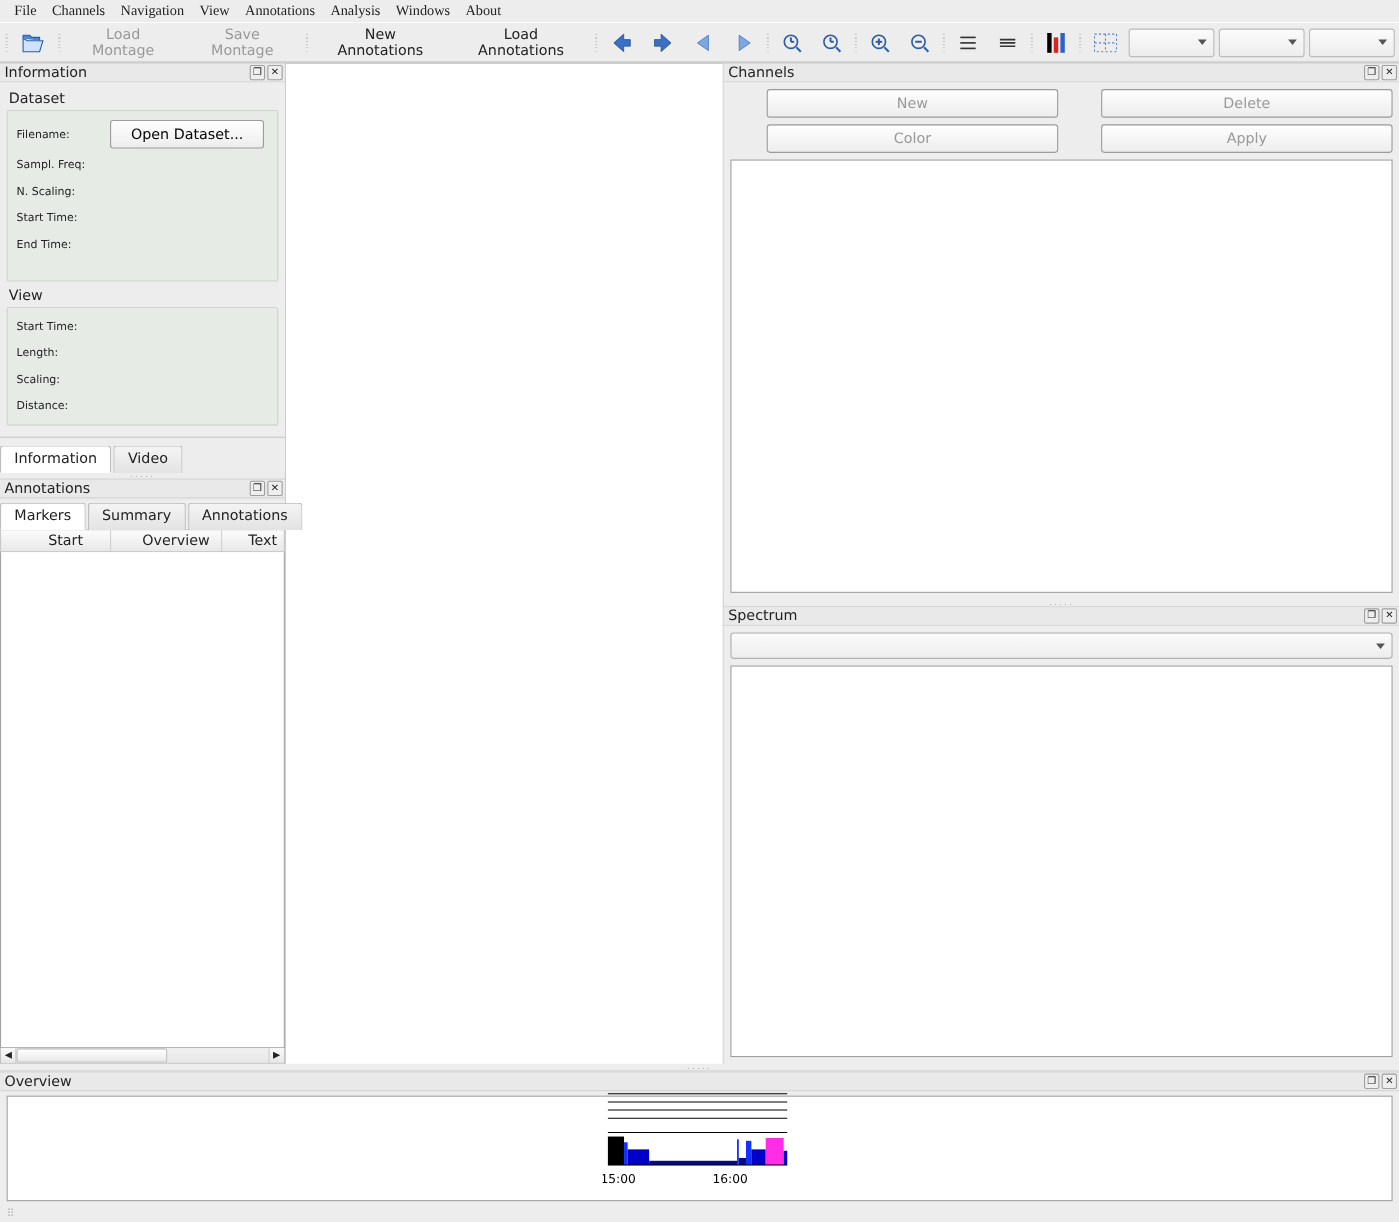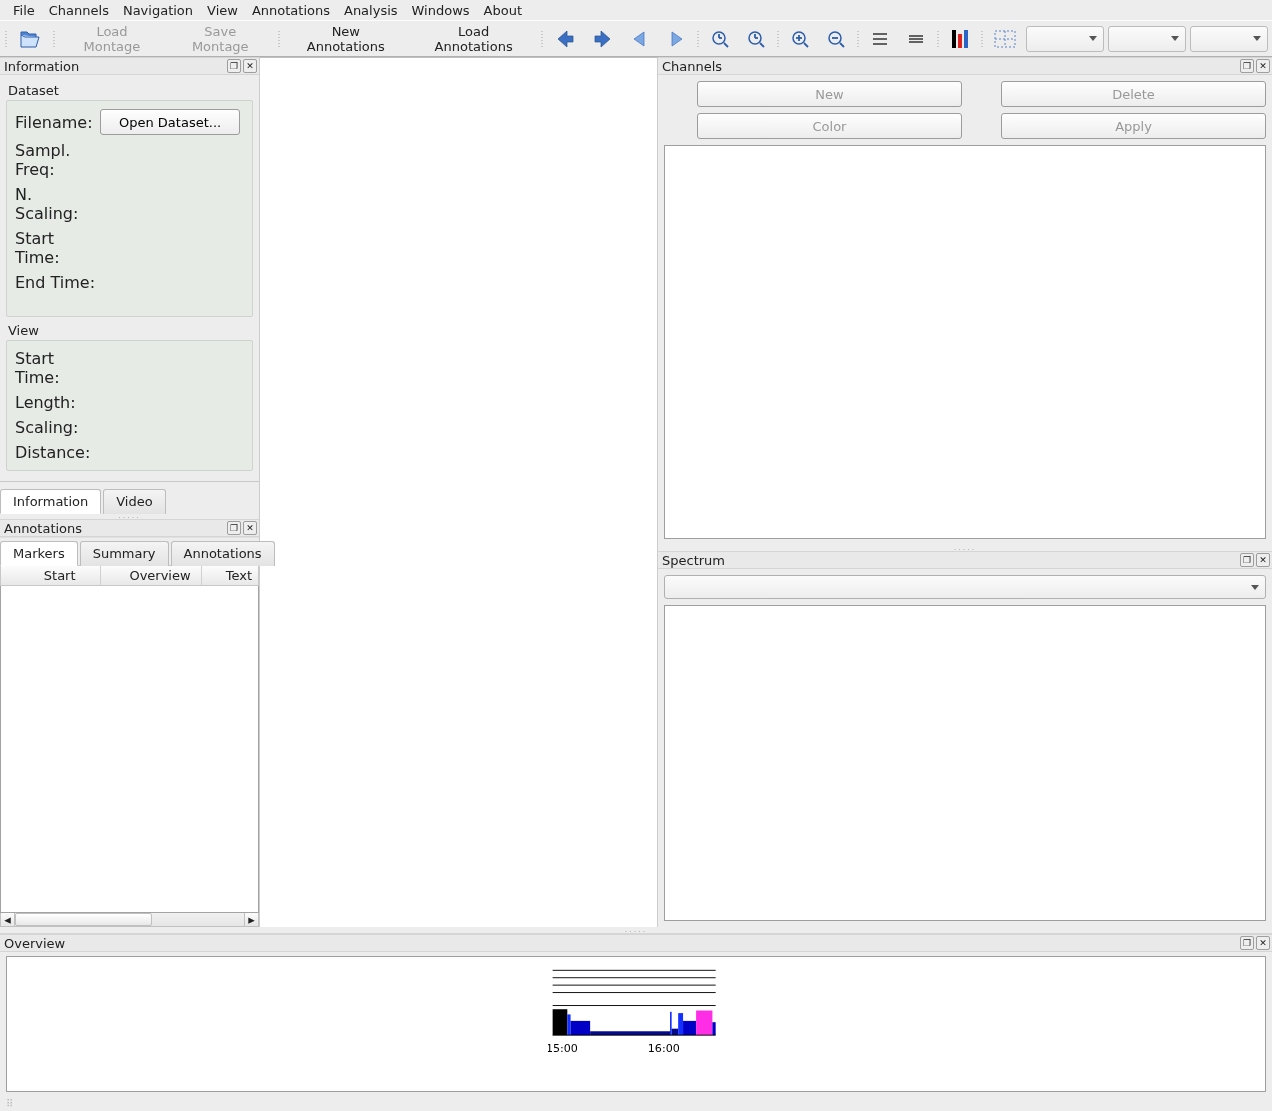--- a/index.html
+++ b/index.html
@@ -1,20 +1,20 @@
 <!DOCTYPE html>
 <html><head>
 <meta charset="utf-8">
 <style>
 * { box-sizing: border-box; margin: 0; padding: 0; font-family: "DejaVu Sans", "Liberation Sans", sans-serif; }
 body { background: #ededed; width: 1272px; height: 1111px; font-size: 13px; color: #222; display: flex; flex-direction: column; }
 
 
 .menubar { height: 20px; display: flex; align-items: center; padding: 0 6px; background: #ededed; }
-.menubar .menu-item { padding: 2px 7px; cursor: default; }
+.menubar .menu-item { padding: 2px 7px; cursor: default; font-family: Liberation Serif, serif; }
 
 
 .toolbar { height: 37px; display: flex; align-items: center; border-top: 1px solid #fcfcfc; border-bottom: 1px solid #b0b0b0; padding: 0 4px; gap: 4px; }
 .tool-sep { width: 4px; height: 20px; display: flex; align-items: center; justify-content: center; color: #aaa; }
 .tool-sep::before { content: ""; width: 2px; height: 16px; background: repeating-linear-gradient(0deg,#c8c8c8 0 1px,transparent 1px 3px); }
 .tb-btn { height: 26px; display: inline-flex; align-items: center; justify-content: center; padding: 0 6px; border-radius: 3px; }
 .tb-text { font-size: 13px; text-align: center; }
 .tb-text.disabled { color: #999; }
 .tb-combo { height: 26px; border: 1px solid #bcbcbc; background: linear-gradient(#fbfbfb,#ededed); border-radius: 3px; display: flex; align-items: center; padding: 0 6px 0 8px; position: relative; }
 .tb-combo .caret { margin-left: auto; }
@@ -33,21 +33,21 @@
 
 .panel-header { height: 18px; background: #e9e9e9; border-bottom: 1px solid #d5d5d5; display: flex; align-items: center; padding: 0 2px 0 4px; font-size: 13px; border-top: 1px solid #d5d5d5; }
 .panel-header .title { flex: 1; }
 .panel-ctrl { width: 14px; height: 14px; display: inline-flex; align-items: center; justify-content: center; border: 1px solid #9e9e9e; border-radius: 2px; margin-left: 2px; font-size: 9px; background: #eee; }
 
 .panel-body { background: #ededed; padding: 4px 6px; }
 
 .section-label { font-size: 13px; margin: 4px 2px 2px; }
 .groupbox { background: #e6ebe6; border: 1px solid #cdd3cd; border-radius: 2px; padding: 8px 8px; margin-bottom: 6px; }
 .row { display: flex; align-items: center; margin-bottom: 6px; min-height: 18px; }
-.row label { width: 85px; font-size: 16px; }
+.row label { width: 85px; font-size: 10px; }
 .btn { height: 26px; border: 1px solid #9c9c9c; background: linear-gradient(#fefefe,#ededed); border-radius: 3px; padding: 0 18px; font-size: 13px; cursor: default; display: inline-flex; align-items: center; justify-content: center; }
 .btn.wide { flex: 1; }
 .btn.disabled { color: #999; margin-left: 33px; }
 
 
 .tabs { display: flex; background: #ededed; padding-top: 6px; border-top: 1px solid #e0e0e0; }
 .tab { padding: 4px 12px; border: 1px solid #bdbdbd; border-bottom: none; border-top-left-radius: 3px; border-top-right-radius: 3px; background: linear-gradient(#f4f4f4,#e3e3e3); margin-right: 2px; font-size: 13px; position: relative; top: 1px; }
 .tab.active { background: #fff; border-bottom: 1px solid #fff; }
 
 .center-dots { text-align: center; font-size: 8px; color: #aaa; line-height: 6px; height: 6px; letter-spacing: 2px; }
@@ -66,21 +66,21 @@
 .channels-body { background: #ededed; padding: 6px; display: flex; flex-direction: column; gap: 6px; height: 470px; }
 .btn-row { display: flex; gap: 6px; }
 .channels-list { flex: 1; background: #fff; border: 1px solid #9e9e9e; }
 
 .spectrum-body { background: #ededed; padding: 6px; display: flex; flex-direction: column; gap: 6px; flex: 1; }
 .spectrum-combo { height: 24px; border: 1px solid #b0b0b0; background: linear-gradient(#fbfbfb,#ededed); border-radius: 3px; display: flex; align-items: center; padding: 0 6px; }
 .spectrum-canvas { flex: 1; background: #fff; border: 1px solid #9e9e9e; }
 
 
 .overview { border-top: 1px solid #d5d5d5; }
-.overview-body { height: 136px; background: #fff; border: 1px solid #9e9e9e; margin: 4px 6px; position: relative; display: flex; justify-content: center; align-items: flex-start; }
+.overview-body { height: 96px; background: #fff; border: 1px solid #9e9e9e; margin: 4px 6px; position: relative; display: flex; justify-content: center; align-items: flex-end; }
 
 .ov-chart { width: 176px; }
 .ov-lines line { stroke: #000; stroke-width: 1; }
 .ov-time { font-size: 12px; text-anchor: middle; }
 
 .caret { width: 0; height: 0; border-left: 4px solid transparent; border-right: 4px solid transparent; border-top: 5px solid #555; }
 
 
 .grip { text-align: left; padding: 2px 6px; color: #bbb; font-size: 10px; letter-spacing: 1px; }
 </style>

